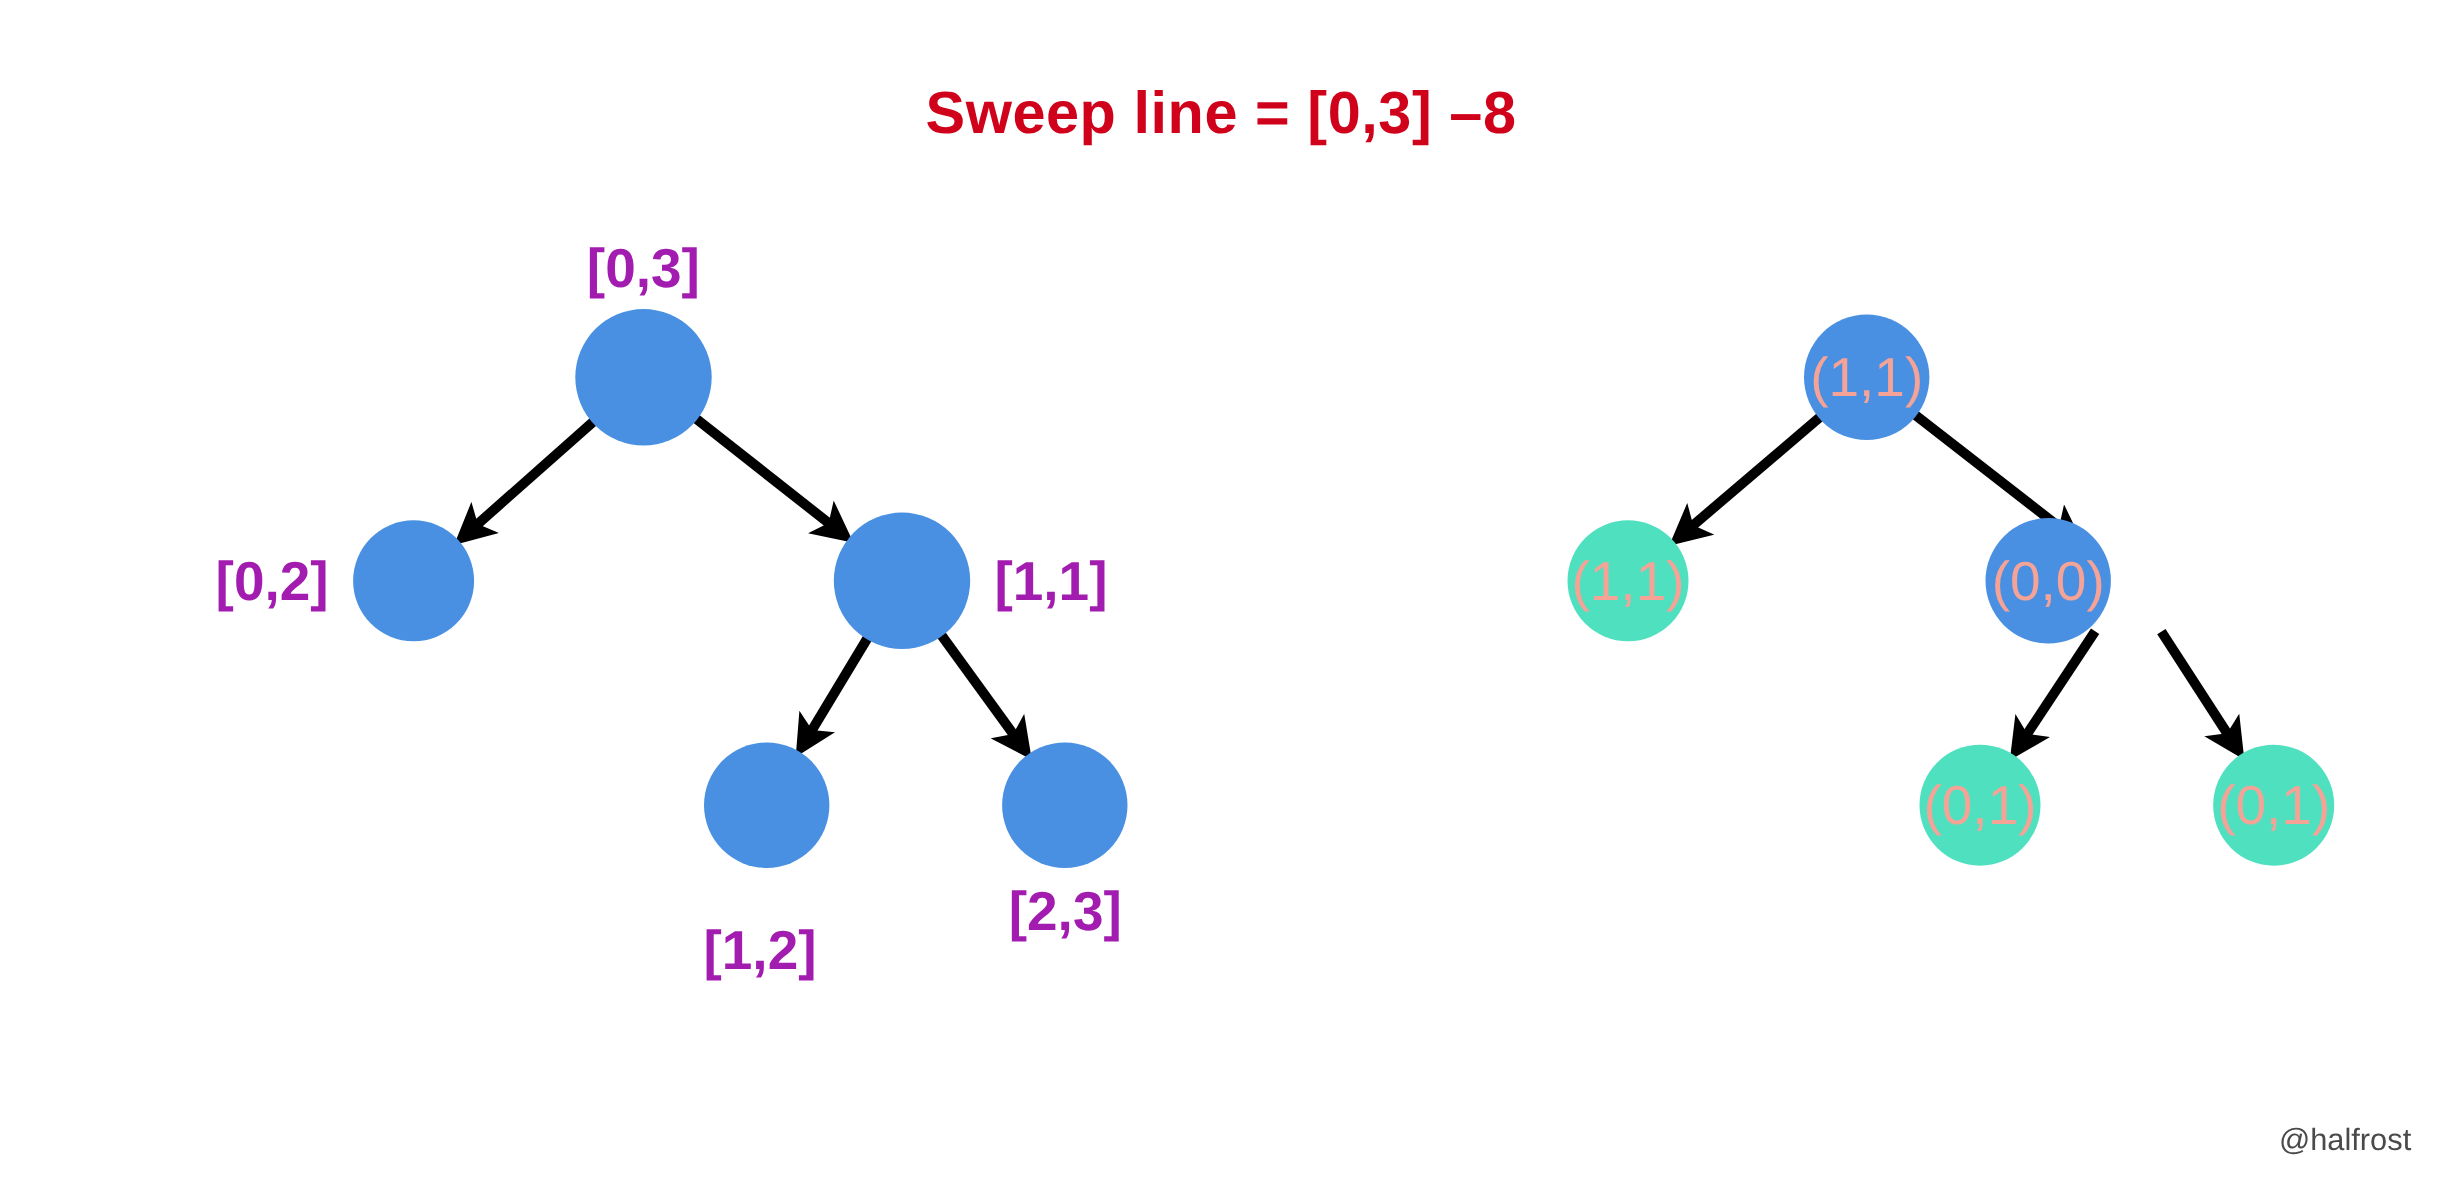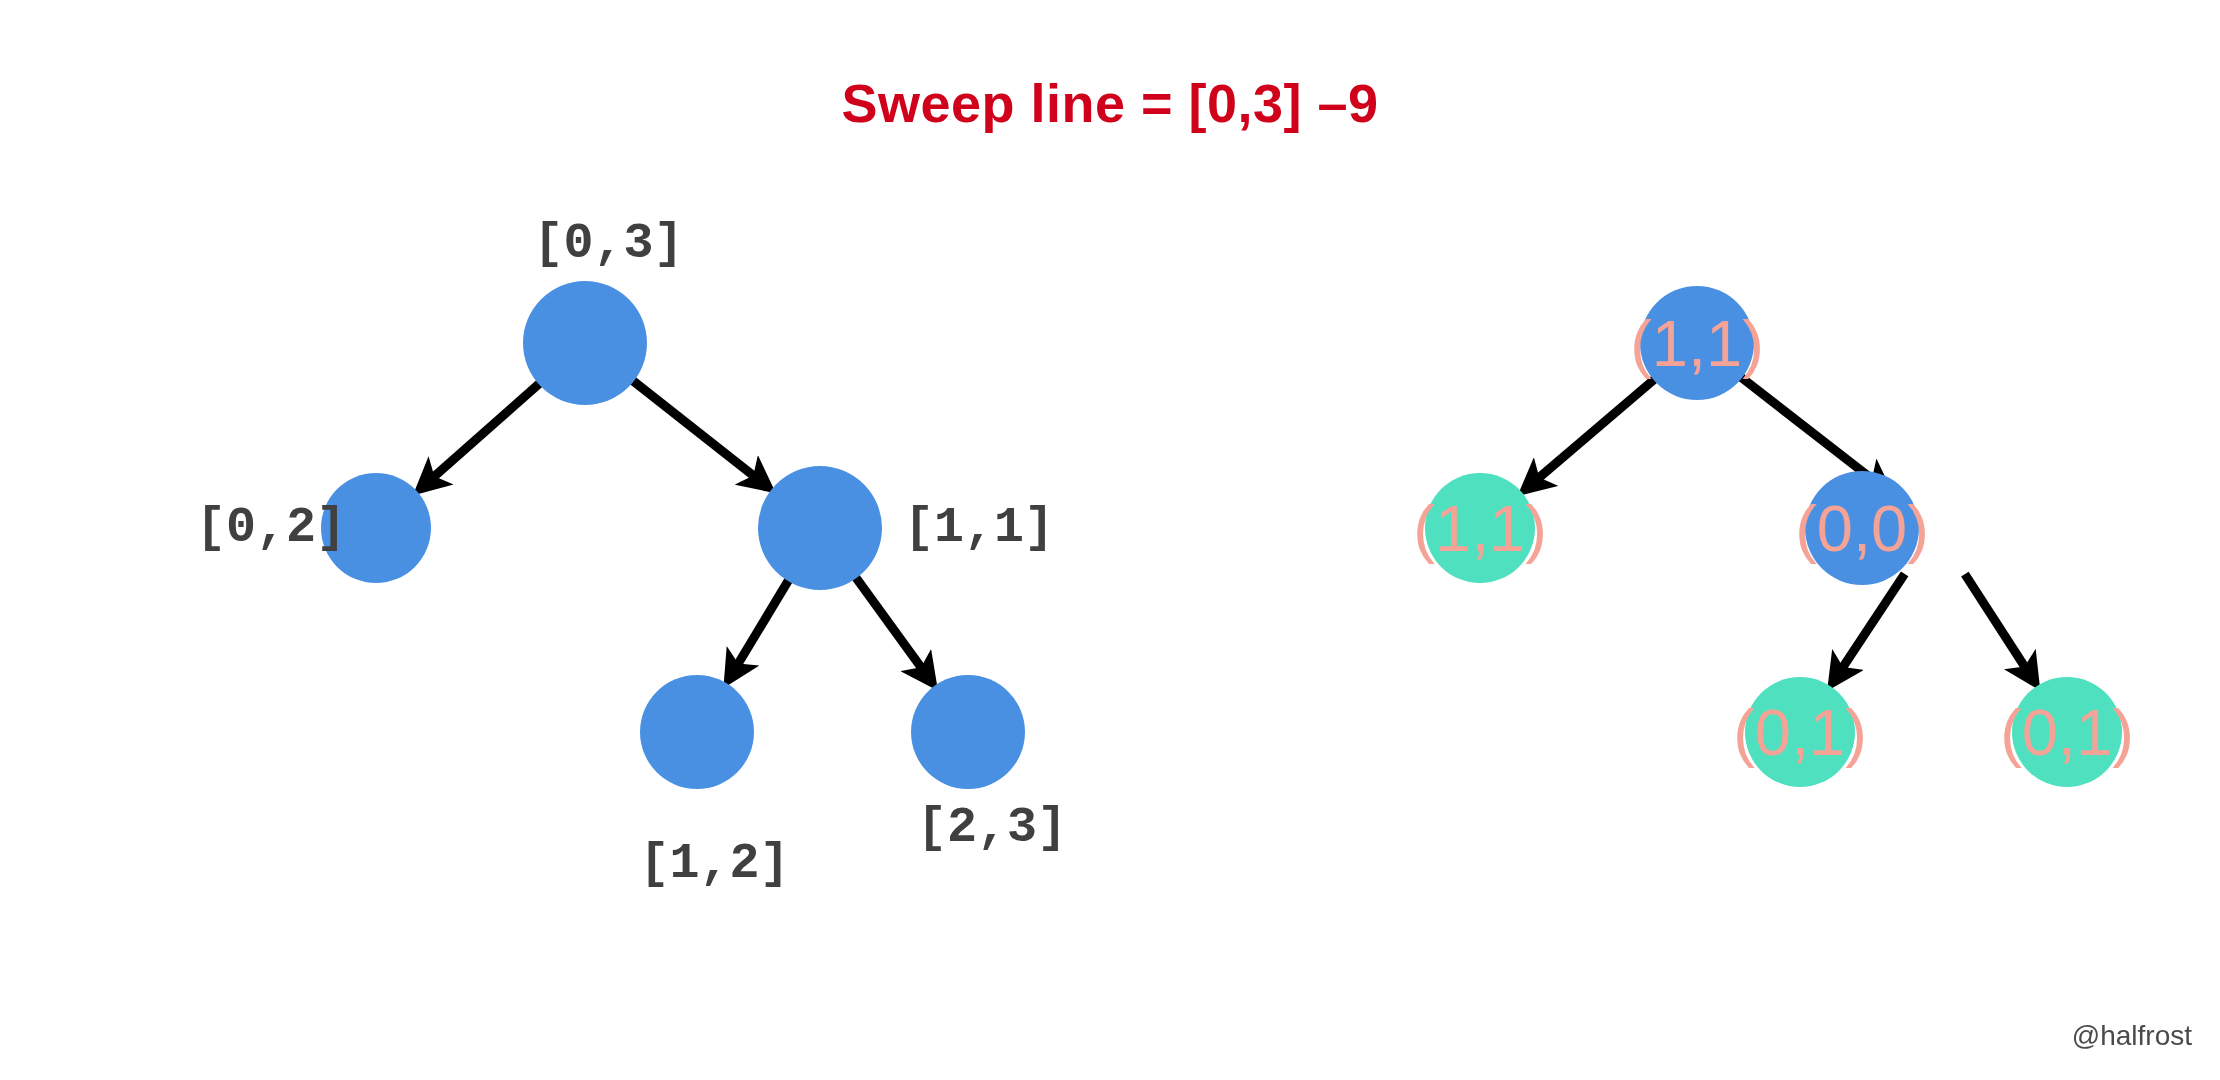--- a/index.html
+++ b/index.html
@@ -47,33 +47,33 @@
     border-radius: 50%;
     display: flex;
     align-items: center;
     justify-content: center;
     box-sizing: border-box;
   }
   .node.blue  { background: #4A90E2; }
   .node.green { background: #4FE0C0; }
   .node-text {
     font-family: "Liberation Sans", sans-serif;
-    font-size: 65px;
+    font-size: 50px;
     color: #F5A396;
     white-space: nowrap;
     line-height: 1;
     pointer-events: none;
     text-align: right;
   }
   .ext-label {
     position: absolute;
-    font-family: Liberation Mono, monospace;
+    font-family: Liberation Sans, sans-serif;
     font-size: 50px;
     font-weight: bold;
-    color: #404040;
+    color: #a21caf;
     white-space: nowrap;
     line-height: 1;
   }
 </style>
 </head>
 <body>
 
 <svg id="canvas" viewBox="0 0 2220 1080" xmlns="http://www.w3.org/2000/svg">
   <defs>
     <marker id="arrowhead" markerWidth="4.2" markerHeight="4.2" refX="3.1" refY="2.1" orient="auto" markerUnits="strokeWidth">
@@ -85,21 +85,21 @@
       <line x1="632.1442726987609" y1="380.11357637987567" x2="768.141300031363" y2="487.1750659821368" stroke="#000000" stroke-width="9" marker-end="url(#arrowhead)"></line>
       <line x1="789.0192047413043" y1="579.3827823802758" x2="728.4971418463406" y2="679.7608379133862" stroke="#000000" stroke-width="9" marker-end="url(#arrowhead)"></line>
       <line x1="855.2336569113269" y1="576.5653108777748" x2="932.1791154734844" y2="682.6252672742622" stroke="#000000" stroke-width="9" marker-end="url(#arrowhead)"></line>
       <line x1="1655.1457310562976" y1="378.6822108506218" x2="1524.8982157759715" y2="489.72271926933297" stroke="#000000" stroke-width="9" marker-end="url(#arrowhead)"></line>
       <line x1="1740.4241945965412" y1="376.7541008418492" x2="1886.8386205383817" y2="490.5636336117672" stroke="#000000" stroke-width="9" marker-end="url(#arrowhead)"></line>
       <line x1="1904.6473204533354" y1="573.8662713149597" x2="1832.5601471500584" y2="682.7979998621341" stroke="#000000" stroke-width="9" marker-end="url(#arrowhead)"></line>
       <line x1="1964.87882029865" y1="574.1763586433683" x2="2034.9481745887208" y2="682.465360728023" stroke="#000000" stroke-width="9" marker-end="url(#arrowhead)"></line>
     </g>
 </svg>
 
-<div class="title">Sweep line = [0,3] –9</div>
+<div class="title">Sweep line = [0,3] –8</div>
 
 <div id="node-layer">
     <div class="node blue" style="left: 523px; top: 281px; width: 124px; height: 124px;"></div>
     <div class="ext-label" style="position: absolute; left: 533.5px; top: 219px;">[0,3]</div>
     <div class="node blue" style="left: 321px; top: 473px; width: 110px; height: 110px;"></div>
     <div class="ext-label" style="position: absolute; left: 196px; top: 503px;">[0,2]</div>
     <div class="node blue" style="left: 758px; top: 466px; width: 124px; height: 124px;"></div>
     <div class="ext-label" style="position: absolute; left: 904px; top: 503px;">[1,1]</div>
     <div class="node blue" style="left: 640px; top: 675px; width: 114px; height: 114px;"></div>
     <div class="ext-label" style="position: absolute; left: 639.5px; top: 803px; margin-top: 36px;">[1,2]</div>

